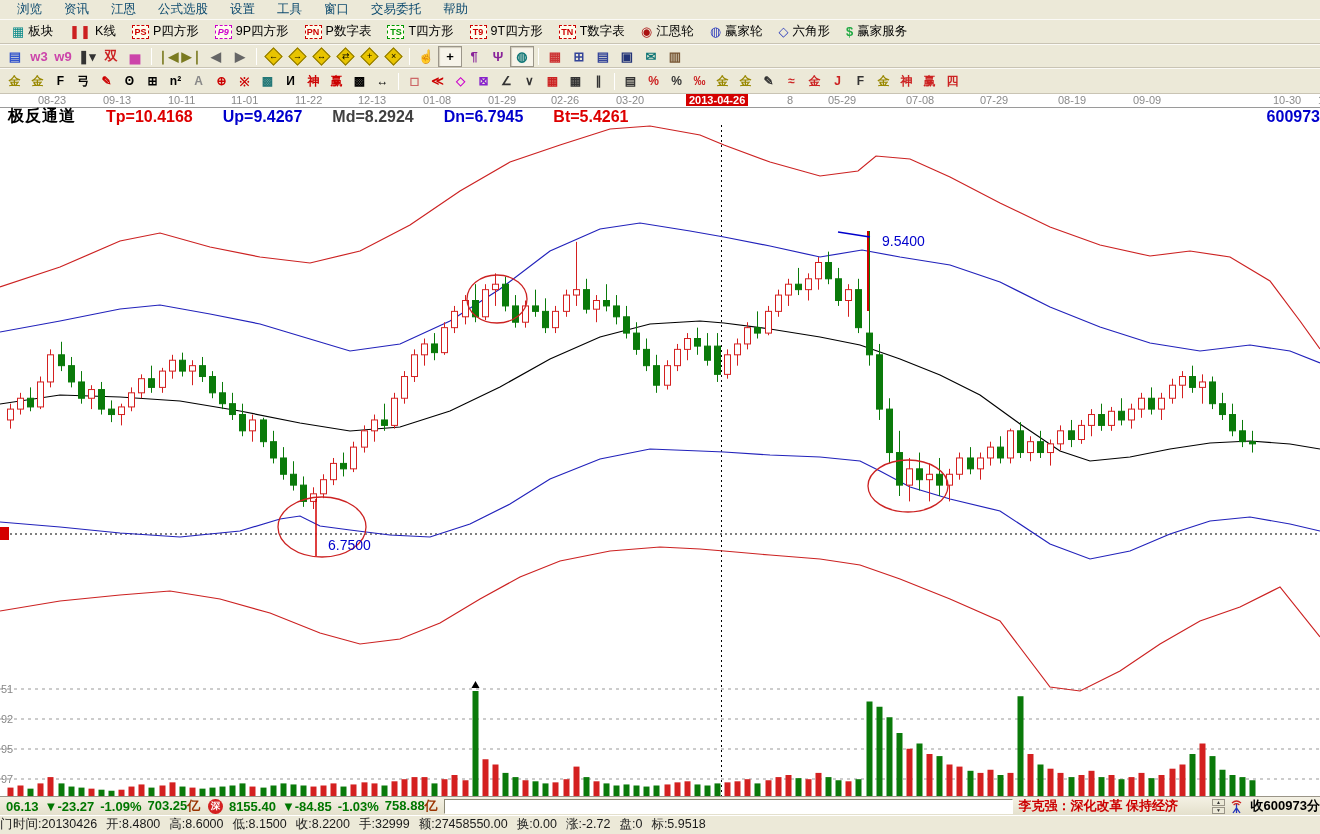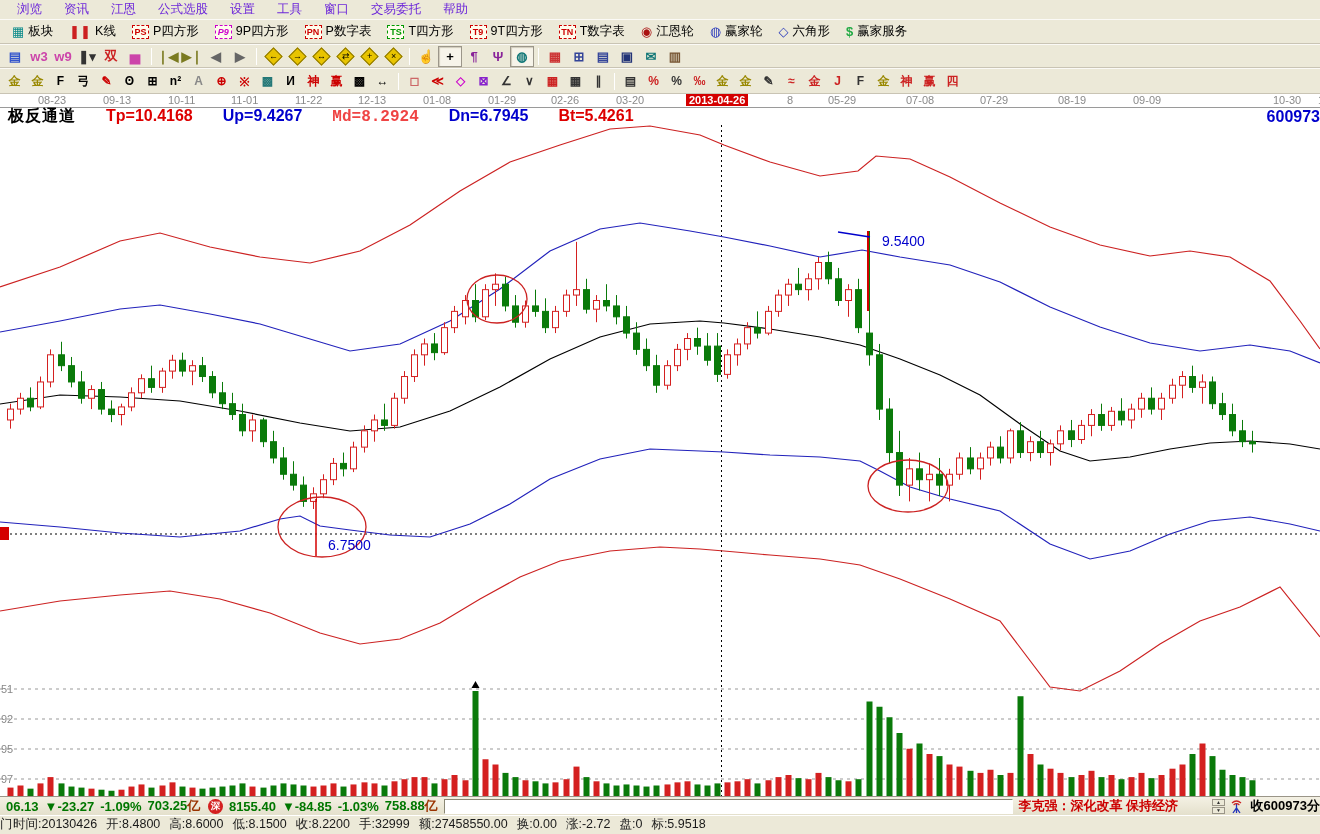--- a/index.html
+++ b/index.html
@@ -2,21 +2,21 @@
 <html><head>
 <meta charset="utf-8">
 <style>
   * { box-sizing: border-box; margin: 0; padding: 0; }
   html,body { width:1320px; height:834px; overflow:hidden;
     font-family:"Liberation Sans","DejaVu Sans",sans-serif; background:#ece9d8; }
   #app { width:1320px; height:834px; display:flex; flex-direction:column; }
 
   
   .menu-bar { height:19px; display:flex; align-items:center; padding-left:6px;
-    background:#ece9d8; font-size:12.5px; color:#6d28d9; }
+    background:#ece9d8; font-size:12.5px; color:#0c4a6e; }
   .menu-item { padding:1px 11px 2px 11px; cursor:default; }
 
   
   .tb { background:#ece9d8; display:flex; align-items:center;
     border-top:1px solid #fbfaf6; border-bottom:1px solid #c9c4b4; }
   .tb2 { height:25px; padding-left:4px; }
   .tb2-item { display:inline-flex; align-items:center; gap:4px; padding:0 8px;
     font-size:12.5px; color:#000; height:21px; }
   .tb2-glyph { font-size:13px; font-weight:bold; }
   .tb2-badge { display:inline-block; width:17px; height:14px; font-size:9px; font-weight:bold;
@@ -387,21 +387,21 @@
       <span class="date-label" style="left: 1105px;">09-09</span>
       <span class="date-label" style="left: 1180px; margin-top: 27px;">10-09</span>
       <span class="date-label" style="left: 1245px;">10-30</span>
       <span class="date-label" style="left: 1290px;">11-20</span>
       <span class="date-highlight" style="left: 686px;">2013-04-26</span>
       <span class="date-label" style="left: 759px;">8</span>
     </div>
 
   <div class="ind-bar">
     <span class="ind-name">极反通道</span>
-    <span id="ind-values"><span class="ind-val" style="color: rgb(221, 0, 0);">Tp=10.4168</span><span class="ind-val" style="color: rgb(0, 0, 204);">Up=9.4267</span><span class="ind-val" style="color: #ef4444; font-family: Liberation Mono, monospace;">Md=8.2924</span><span class="ind-val" style="color: rgb(0, 0, 204);">Dn=6.7945</span><span class="ind-val" style="color: rgb(221, 0, 0);">Bt=5.4261</span></span>
+    <span id="ind-values"><span class="ind-val" style="color: rgb(221, 0, 0);">Tp=10.4168</span><span class="ind-val" style="color: rgb(0, 0, 204);">Up=9.4267</span><span class="ind-val" style="color: #404040;">Md=8.2924</span><span class="ind-val" style="color: rgb(0, 0, 204);">Dn=6.7945</span><span class="ind-val" style="color: rgb(221, 0, 0);">Bt=5.4261</span></span>
     <span class="ind-code">600973</span>
   </div>
 
   <div class="chart-wrap">
     <svg id="chart-svg" width="1320" height="671">
         <line x1="0" y1="564" x2="1320" y2="564" stroke="#999999" stroke-dasharray="3,4" stroke-width="1"></line>
         <text x="1" y="568" font-size="11" fill="#888">51</text>
         <line x1="0" y1="594" x2="1320" y2="594" stroke="#999999" stroke-dasharray="3,4" stroke-width="1"></line>
         <text x="1" y="598" font-size="11" fill="#888">92</text>
         <line x1="0" y1="624" x2="1320" y2="624" stroke="#999999" stroke-dasharray="3,4" stroke-width="1"></line>

